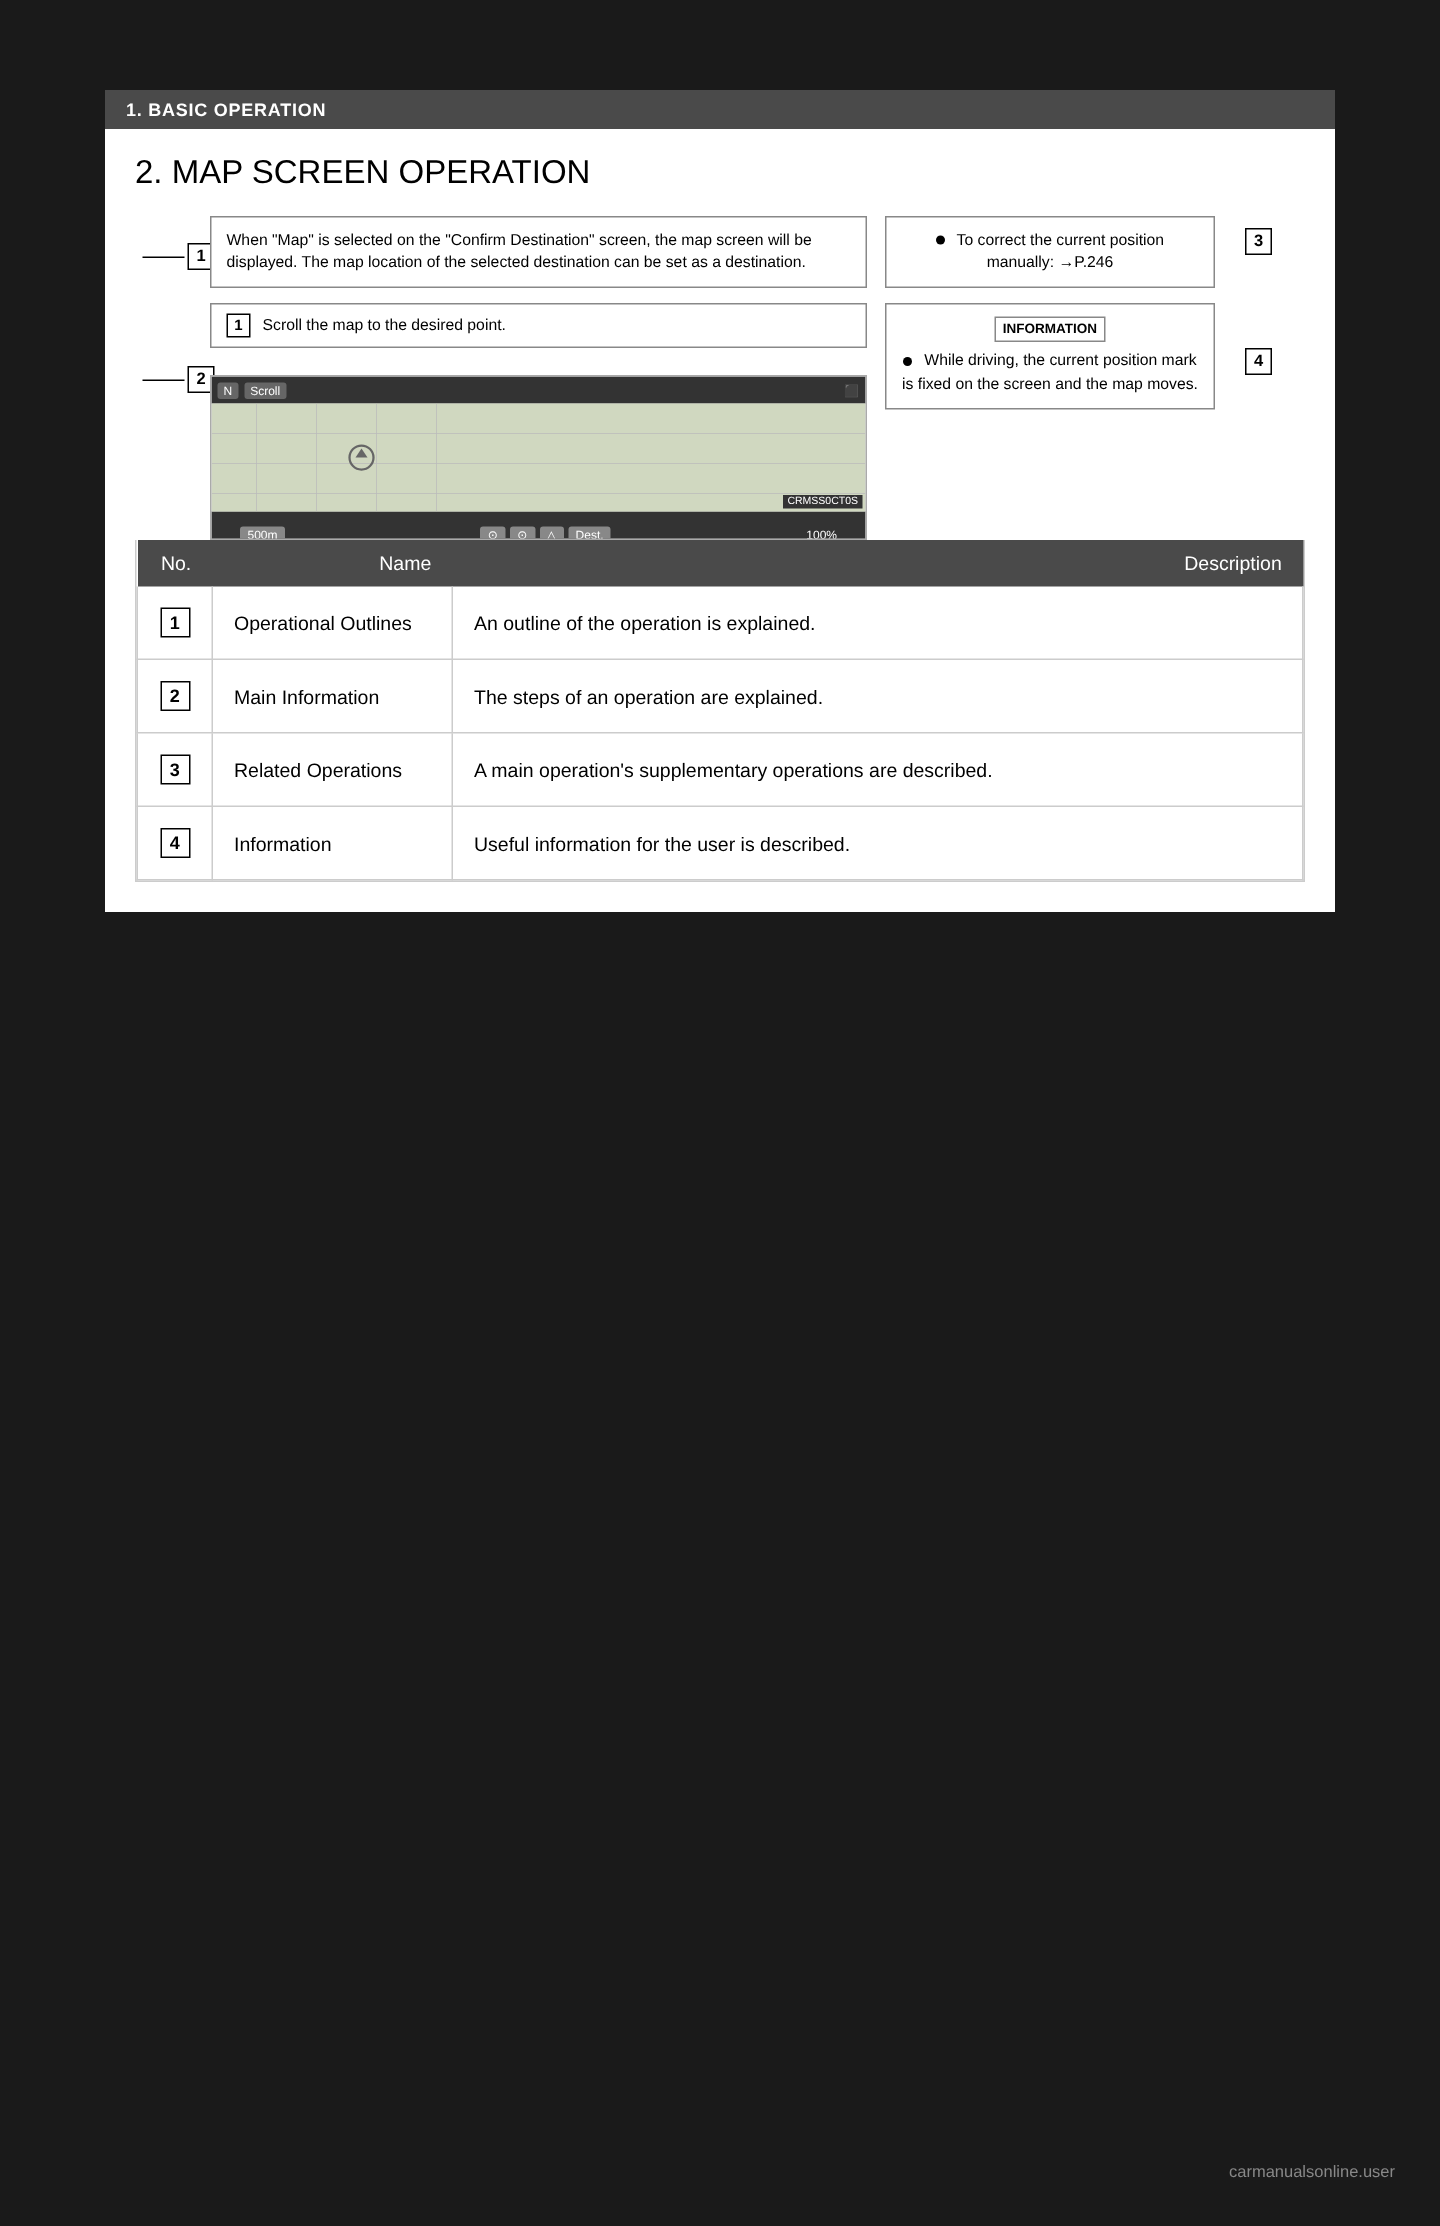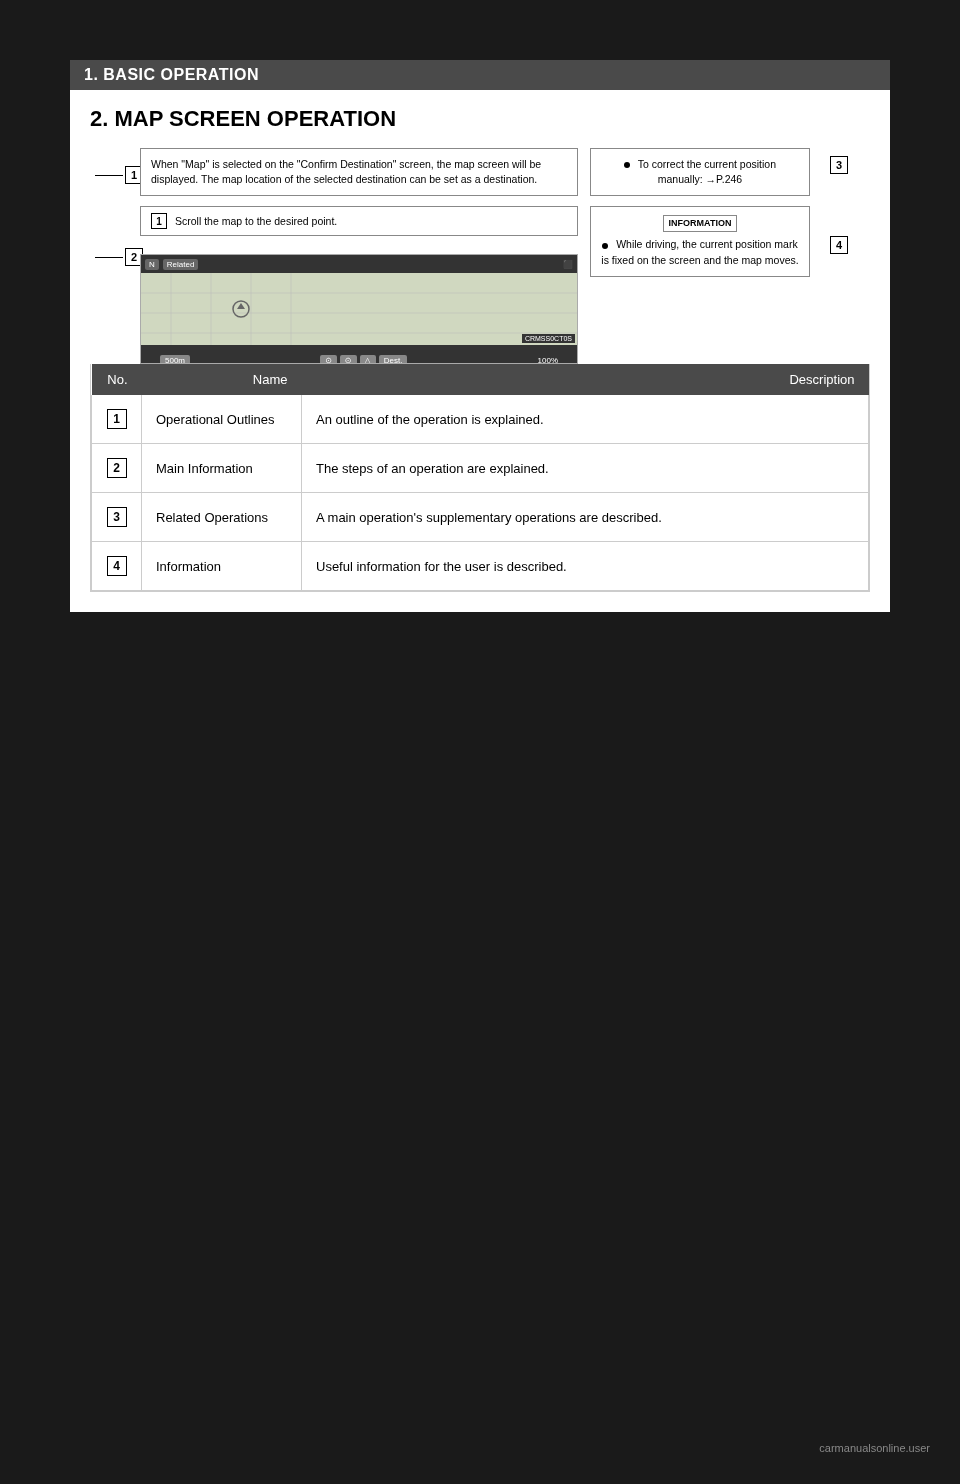--- a/index.html
+++ b/index.html
@@ -18,33 +18,33 @@
       width: 820px;
       margin: 60px auto 40px auto;
       padding: 0;
     }
 
     
     .header-bar {
       background: #4a4a4a;
       color: #ffffff;
       padding: 6px 14px;
-      font-size: 16px;
+      font-size: 12px;
       font-weight: bold;
       letter-spacing: 0.5px;
     }
 
     
     .main-content {
       padding: 16px 20px 20px 20px;
     }
 
     .section-title {
       font-size: 22px;
-      font-weight: bold;
+      font-weight: normal;
       margin-bottom: 16px;
       color: #000;
     }
 
     .diagram-inner {
       display: flex;
       gap: 12px;
       position: relative;
     }
 
@@ -339,21 +339,21 @@
             <span>When "Map" is selected on the "Confirm Destination" screen, the map screen will be displayed. The map location of the selected destination can be set as a destination.</span>
           </div>
           <div class="step-row">
             <span class="step-num">1</span>
             <span>Scroll the map to the desired point.</span>
           </div>
 
           <div class="map-mockup">
             <div class="map-toolbar">
               <span class="map-btn">N</span>
-              <span class="map-btn">Related</span>
+              <span class="map-btn">Scroll</span>
               <span style="margin-left:auto;color:#fff;font-size:8px;">⬛</span>
             </div>
             <div class="map-body">
 
               <svg width="100%" height="100%" style="position:absolute;top:0;left:0;">
                 <line x1="0" y1="20" x2="100%" y2="20" stroke="#bbb" stroke-width="0.5"></line>
                 <line x1="0" y1="40" x2="100%" y2="40" stroke="#bbb" stroke-width="0.5"></line>
                 <line x1="0" y1="60" x2="100%" y2="60" stroke="#bbb" stroke-width="0.5"></line>
                 <line x1="30" y1="0" x2="30" y2="100%" stroke="#bbb" stroke-width="0.5"></line>
                 <line x1="70" y1="0" x2="70" y2="100%" stroke="#bbb" stroke-width="0.5"></line>

